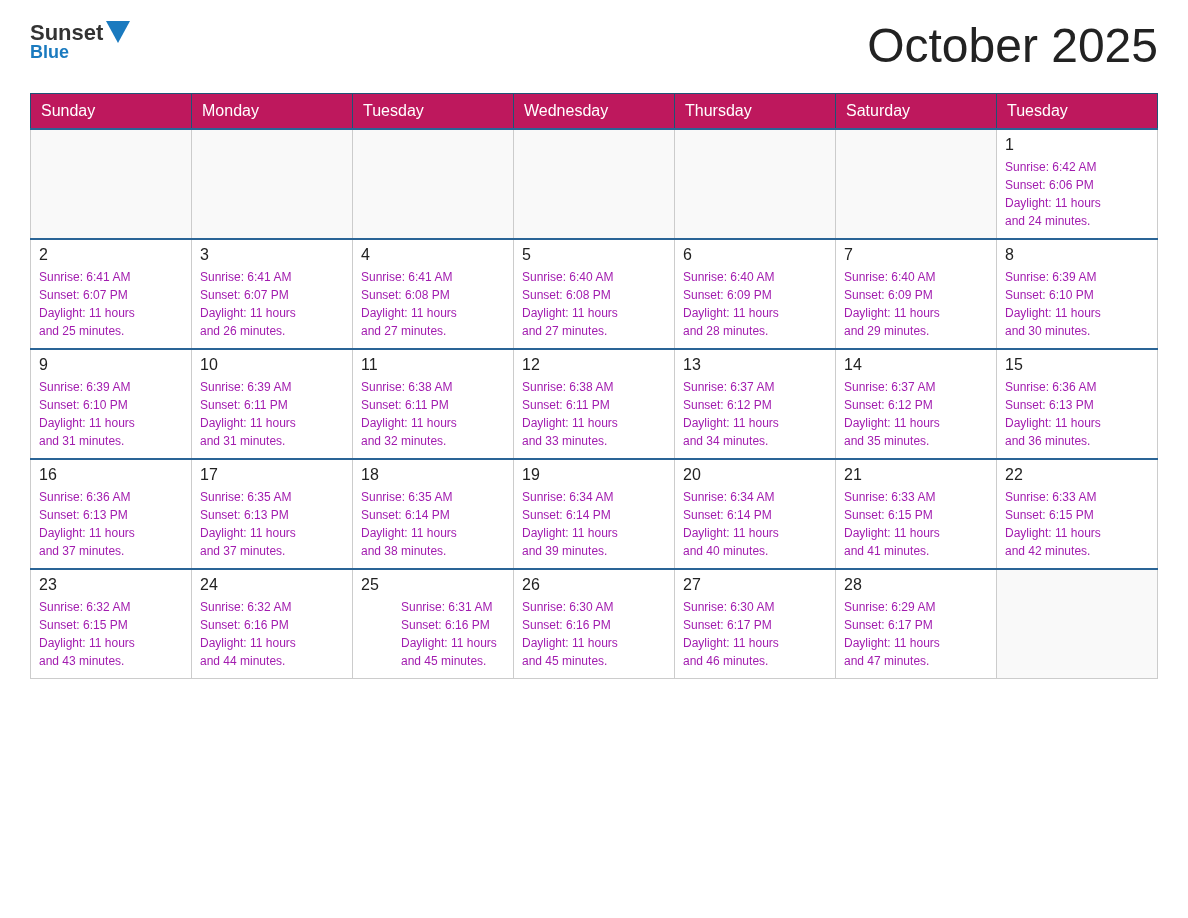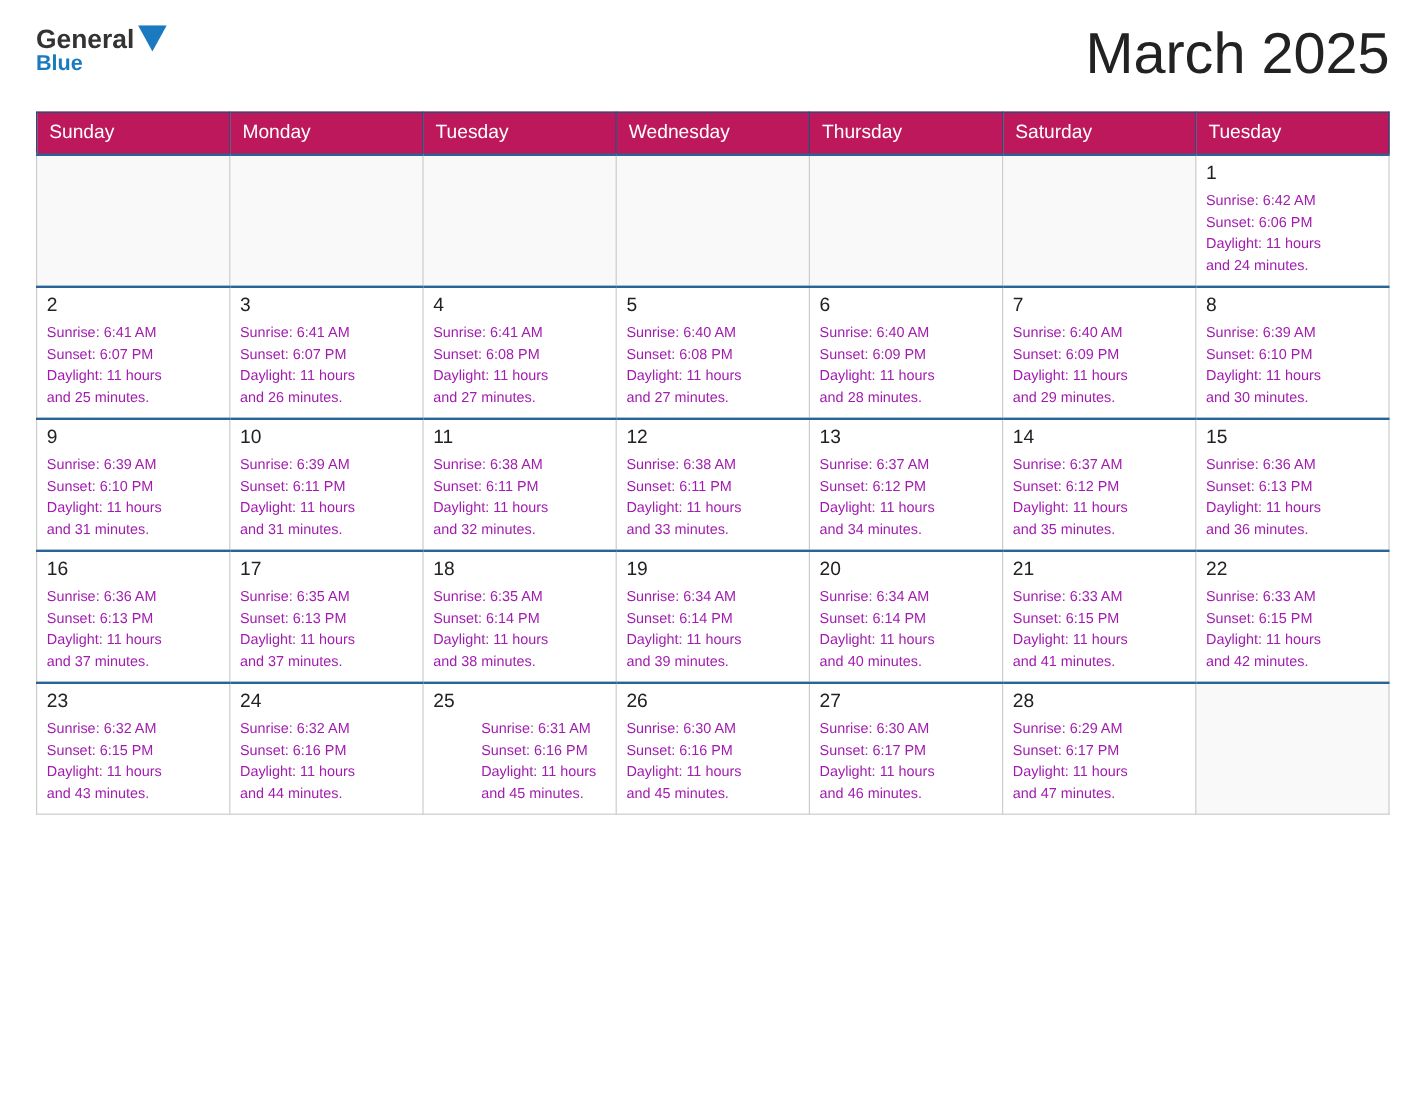--- a/index.html
+++ b/index.html
@@ -84,30 +84,30 @@
       border-top: 2px solid #2a6496;
     }
   </style>
 </head>
 <body>
 
 <div class="header">
   <div class="logo">
     <div style="display:flex; flex-direction:column; align-items:flex-start;">
       <div style="display:flex; align-items:center;">
-        <span class="logo-text-general">General</span>
+        <span class="logo-text-general">Sunset</span>
         <svg width="24" height="22" viewBox="0 0 24 22" style="margin-left:3px; margin-bottom:2px;">
           <polygon points="0,0 24,0 12,22" fill="#1a7abf"></polygon>
         </svg>
       </div>
       <span class="logo-text-blue" style="margin-top:-4px;">Blue</span>
     </div>
   </div>
   <div class="title-area">
-    <div class="month-title">March 2025</div>
+    <div class="month-title">October 2025</div>
   </div>
 </div>
 
 <table class="calendar">
   <thead>
     <tr>
     <th>Sunday</th>
         <th>Monday</th>
         <th>Tuesday</th>
         <th>Wednesday</th>

